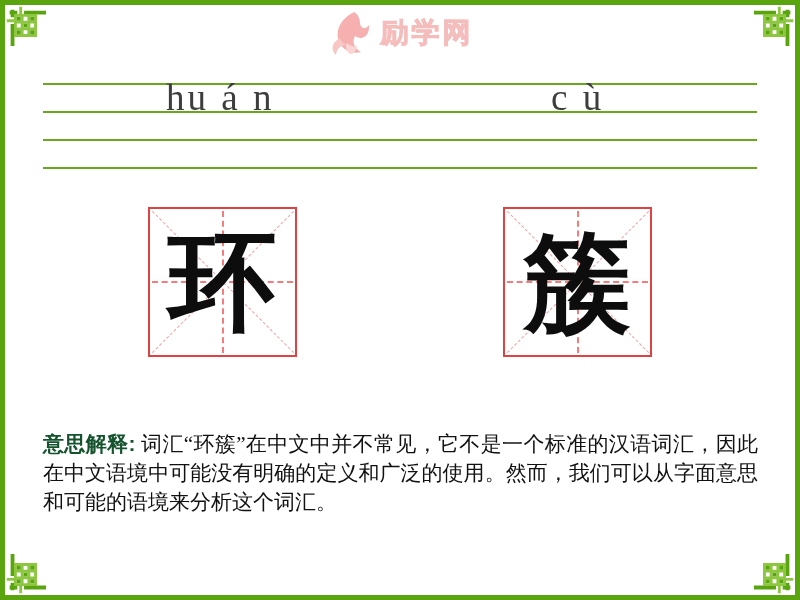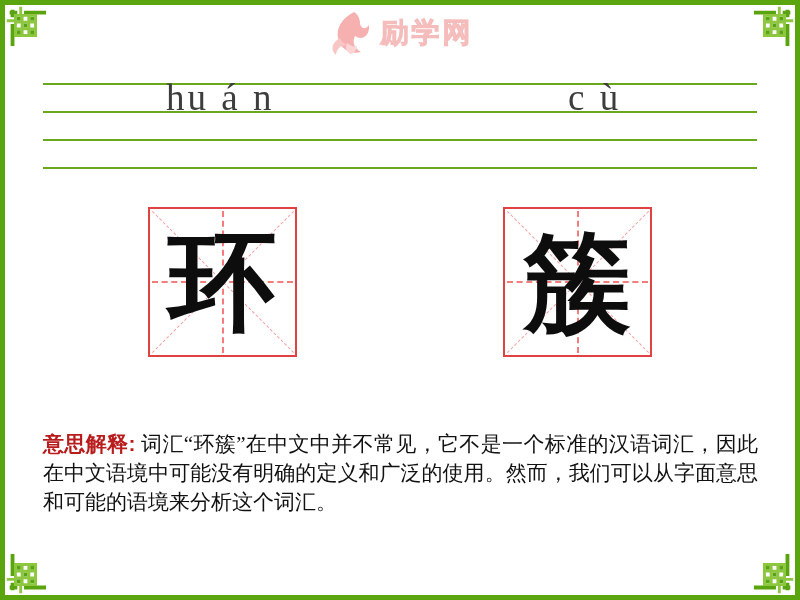--- a/index.html
+++ b/index.html
@@ -27,21 +27,21 @@
   .pinyin-line{position:absolute;left:0;width:100%;height:2px;background:#69a81c;}
   .pinyin-line.l1{top:0;}
   .pinyin-line.l2{top:28px;}
   .pinyin-line.l3{top:56px;}
   .pinyin-line.l4{top:84px;}
   .pinyin-word{
     position:absolute;font-family:"Liberation Serif",serif;font-size:37px;line-height:1;
     color:#3d3d3d;letter-spacing:3px;white-space:pre;
   }
   .pinyin-word.w1{left:166px;top:79px;}
-  .pinyin-word.w2{left:551px;top:79px;margin-left:17px;}
+  .pinyin-word.w2{left:551px;top:79px;}
 
   
   .mizige{
     position:absolute;width:149px;height:150px;border:2px solid #e04141;background:#fff;
     display:flex;align-items:center;justify-content:center;box-sizing:border-box;
   }
   .mizige.b1{left:148px;top:207px;}
   .mizige.b2{left:503px;top:207px;}
   .mz-vline{position:absolute;left:50%;top:2px;bottom:2px;width:0;border-left:2px dashed #f47c7c;margin-left:-1px;}
   .mz-hline{position:absolute;top:50%;left:2px;right:2px;height:0;border-top:2px dashed #f47c7c;margin-top:-1px;}
@@ -52,21 +52,21 @@
     position:relative;z-index:2;font-size:108px;line-height:1;font-weight:900;color:#0d0d0d;
     font-family:"DejaVu Sans",sans-serif;
   }
 
   
   .explanation{
     position:absolute;left:43px;top:408px;width:715px;
     font-size:21px;line-height:29px;color:#111;text-align:justify;
     font-family:"Liberation Serif",serif;
   }
-  .exp-label{font-weight:bold;font-family:"Liberation Sans",sans-serif;color:#b91c1c;}
+  .exp-label{font-weight:bold;font-family:"Liberation Sans",sans-serif;color:#14532d;}
 </style>
 </head>
 <body>
 
 <div class="page">
 
   <svg width="0" height="0" style="position:absolute" aria-hidden="true">
     <defs>
       <symbol id="corner-ornament" viewBox="0 0 48 48">
         <g stroke="#5aa50f" stroke-width="4" fill="none">

